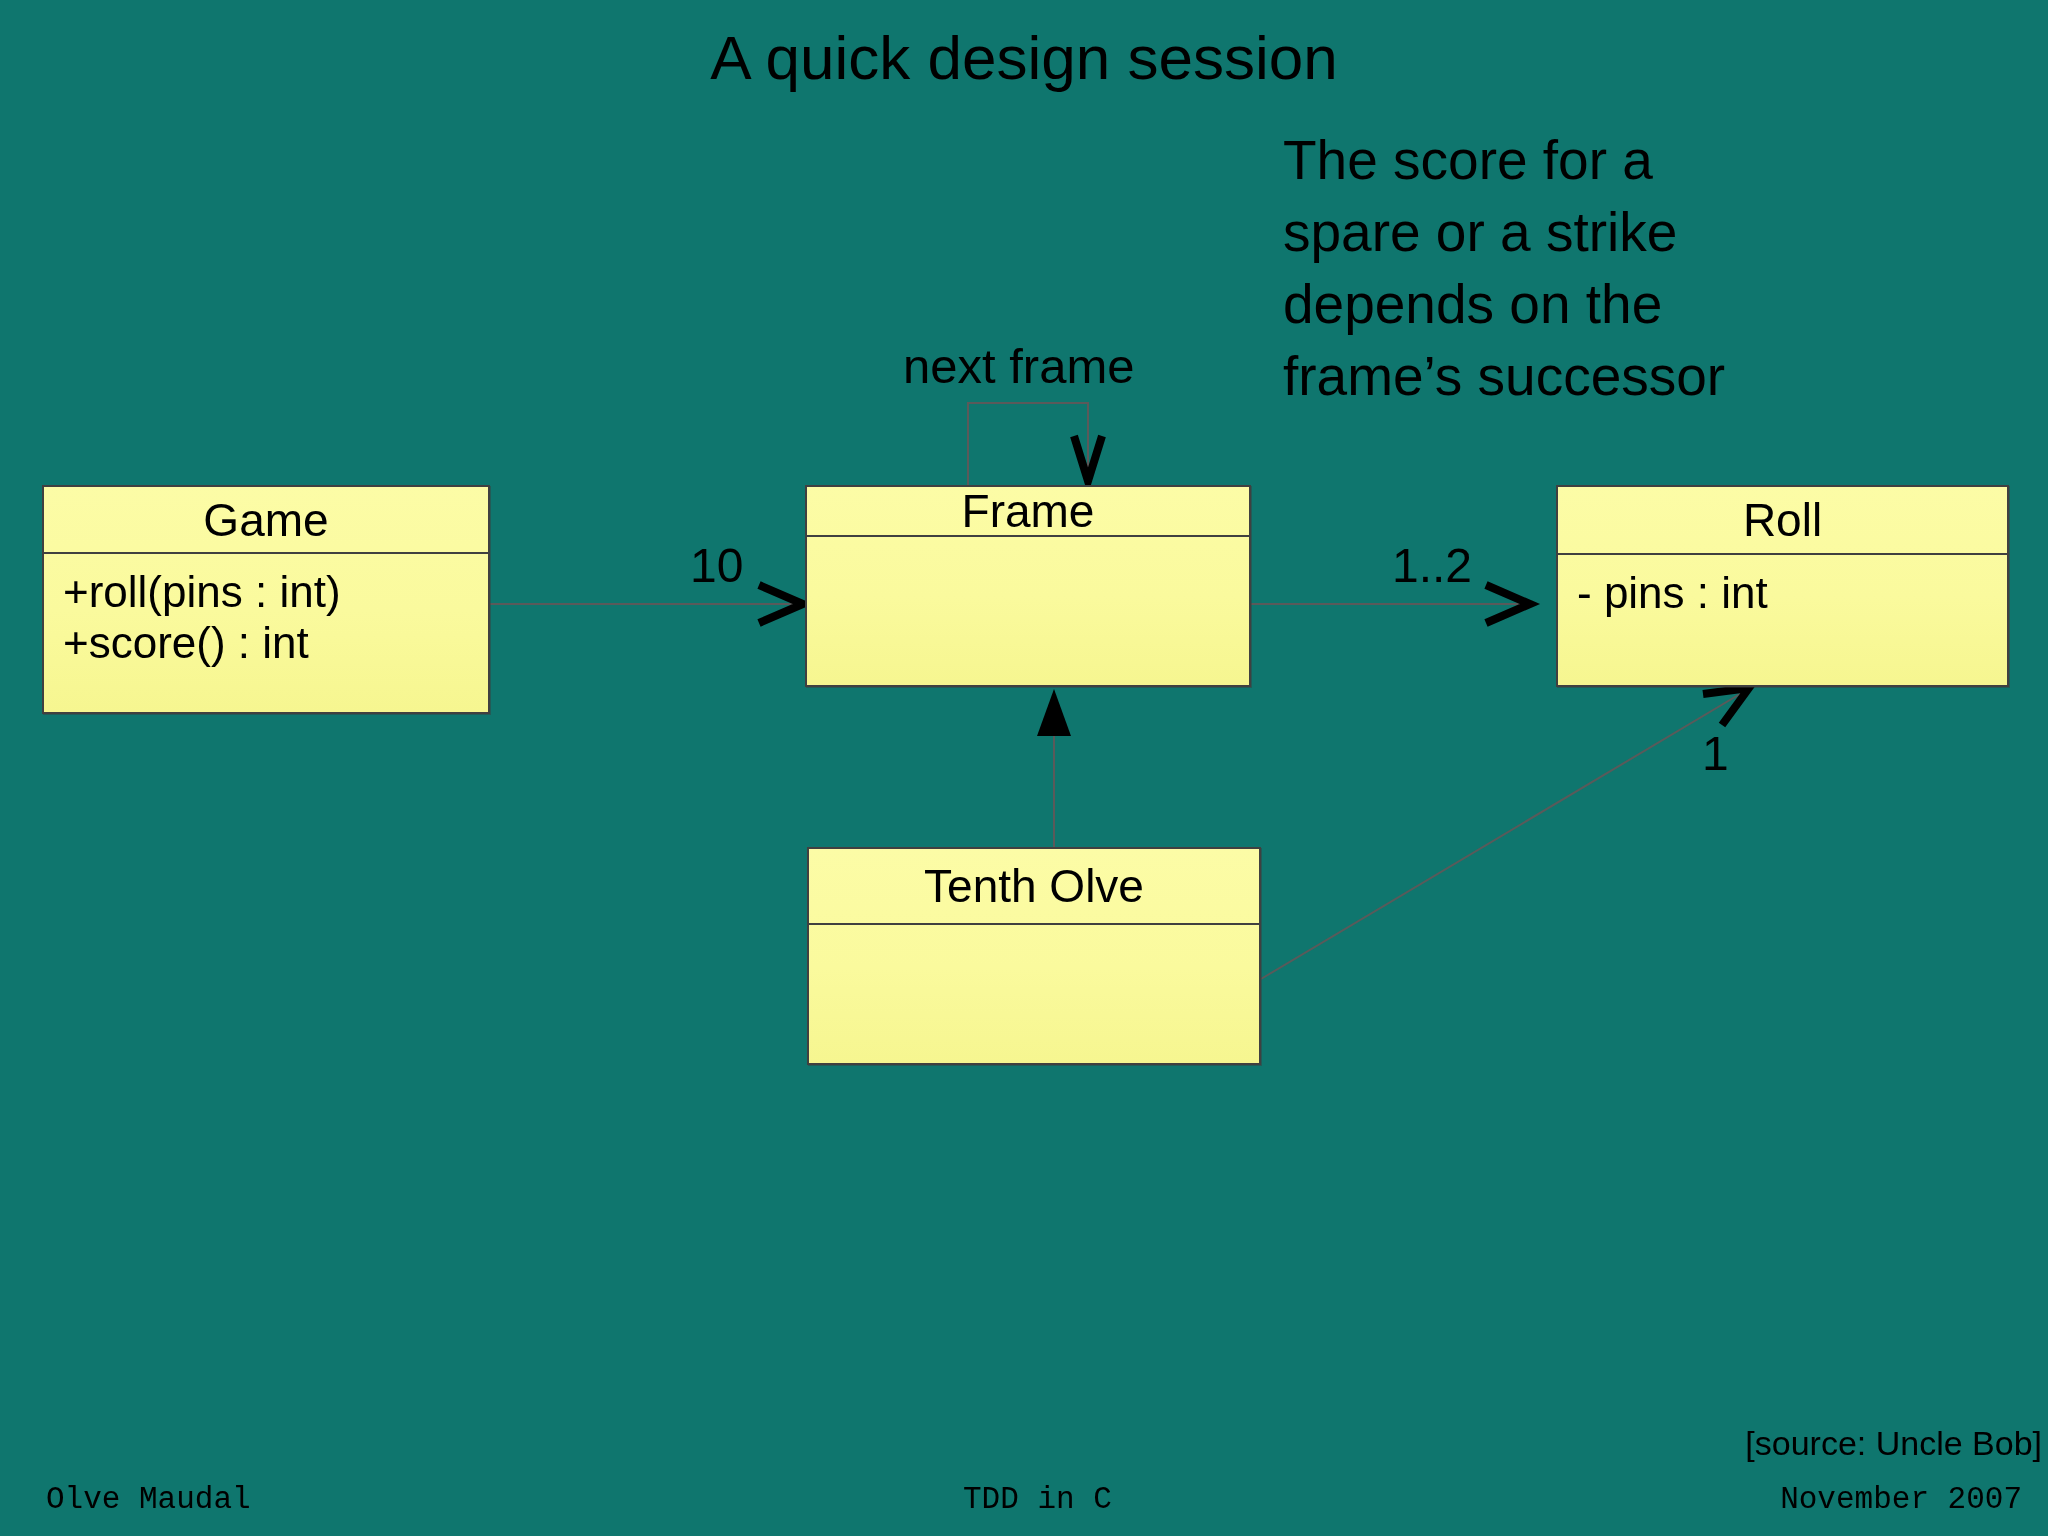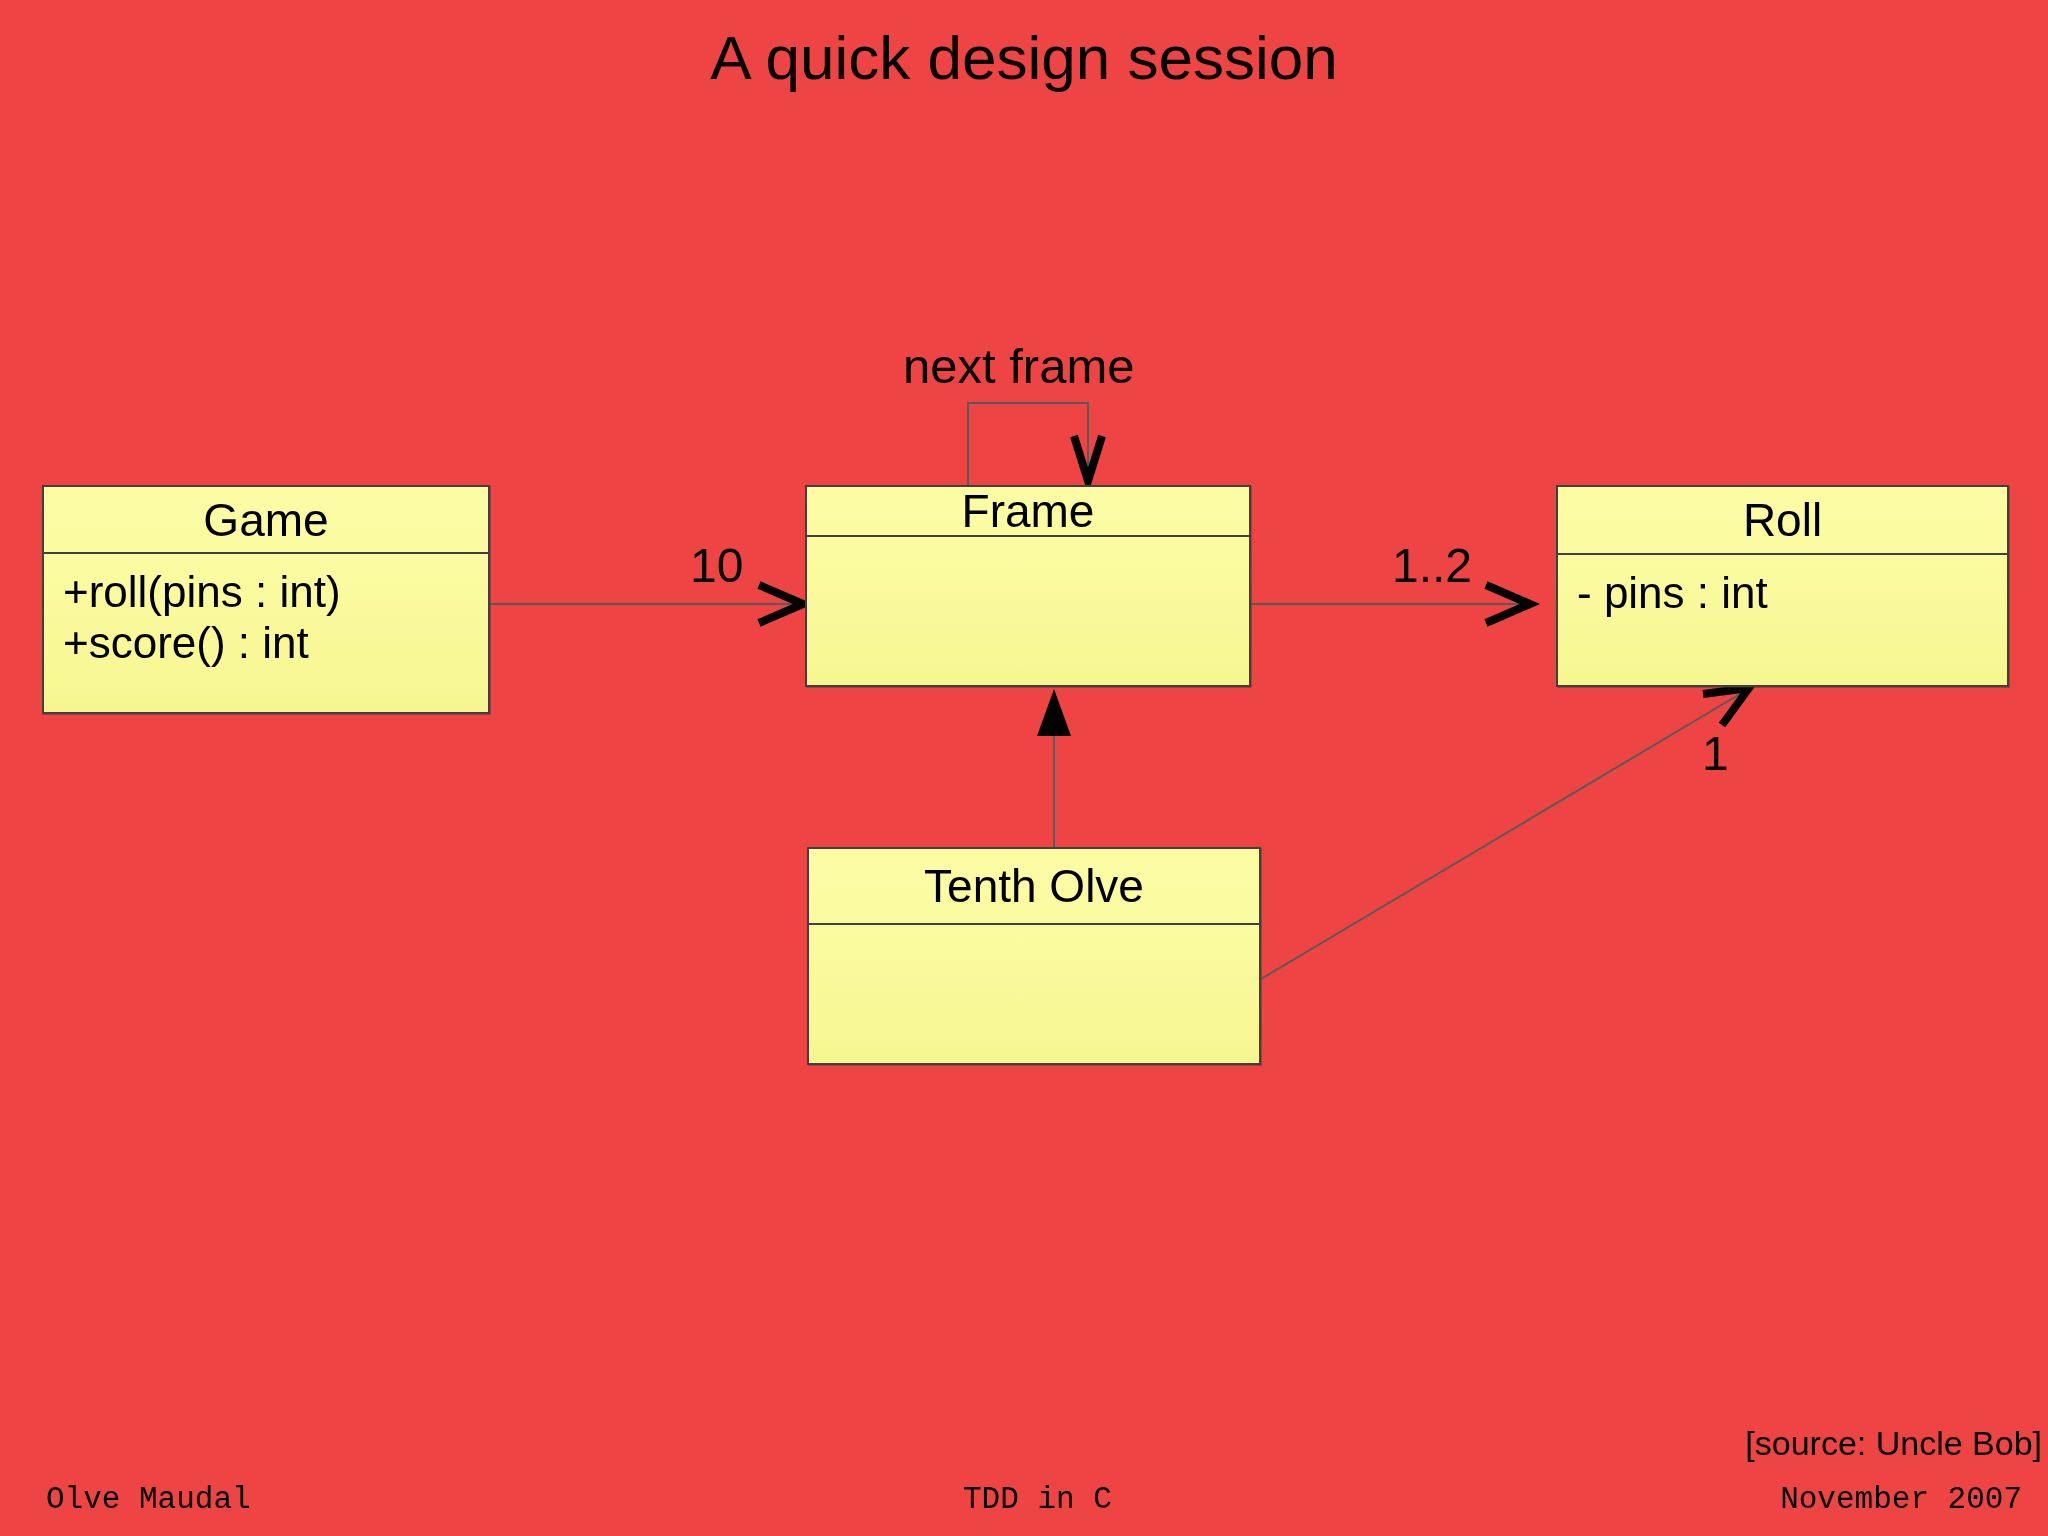--- a/index.html
+++ b/index.html
@@ -1,19 +1,19 @@
 <!DOCTYPE html>
 <html><head>
 <meta charset="utf-8">
 <style>
   html,body{margin:0;padding:0;background:#ffffff;}
   .slide{
     position:relative;
     width:2048px;height:1536px;
-    background:#ef4444;
+    background:#0f766e;
     font-family:"Liberation Sans", sans-serif;
     color:#000;
     overflow:hidden;
   }
   .title{
     position:absolute;left:0;right:0;top:22px;
     text-align:center;
     font-size:62px;
     color:#000;
     white-space:nowrap;
@@ -80,20 +80,24 @@
   .footer .f-center{position:absolute;left:963px;white-space:nowrap;}
   .footer .f-right {position:absolute;right:26px;white-space:nowrap;}
 </style>
 </head>
 <body>
 
 <div class="slide">
 
   <div class="title">A quick design session</div>
 
+  <div class="annotation">The score for a
+spare or a strike
+depends on the
+frame’s successor</div>
 
   <svg class="connectors" viewBox="0 0 2048 1536" xmlns="http://www.w3.org/2000/svg" fill="none">
 
     <line x1="490" y1="604" x2="799" y2="604" stroke-width="2" stroke="#5a5a5a"></line>
     <polyline points="759,585 803,604 759,623" stroke-width="8" fill="none" stroke="#000000"></polyline>
 
     <line x1="1251" y1="604" x2="1526" y2="604" stroke-width="2" stroke="#5a5a5a"></line>
     <polyline points="1486,585 1530,604 1486,623" stroke-width="8" fill="none" stroke="#000000"></polyline>
 
     <polyline points="968,485 968,403 1088,403 1088,478" stroke-width="2" fill="none" stroke="#5a5a5a"></polyline>

